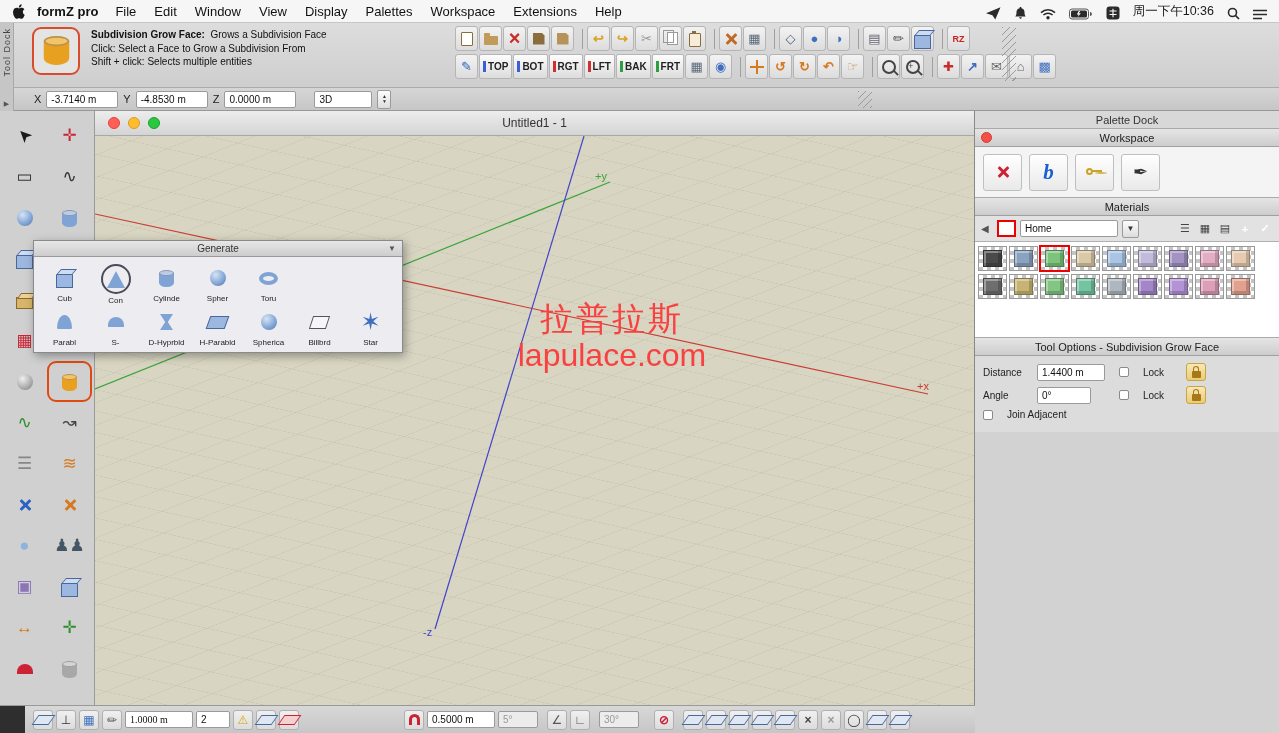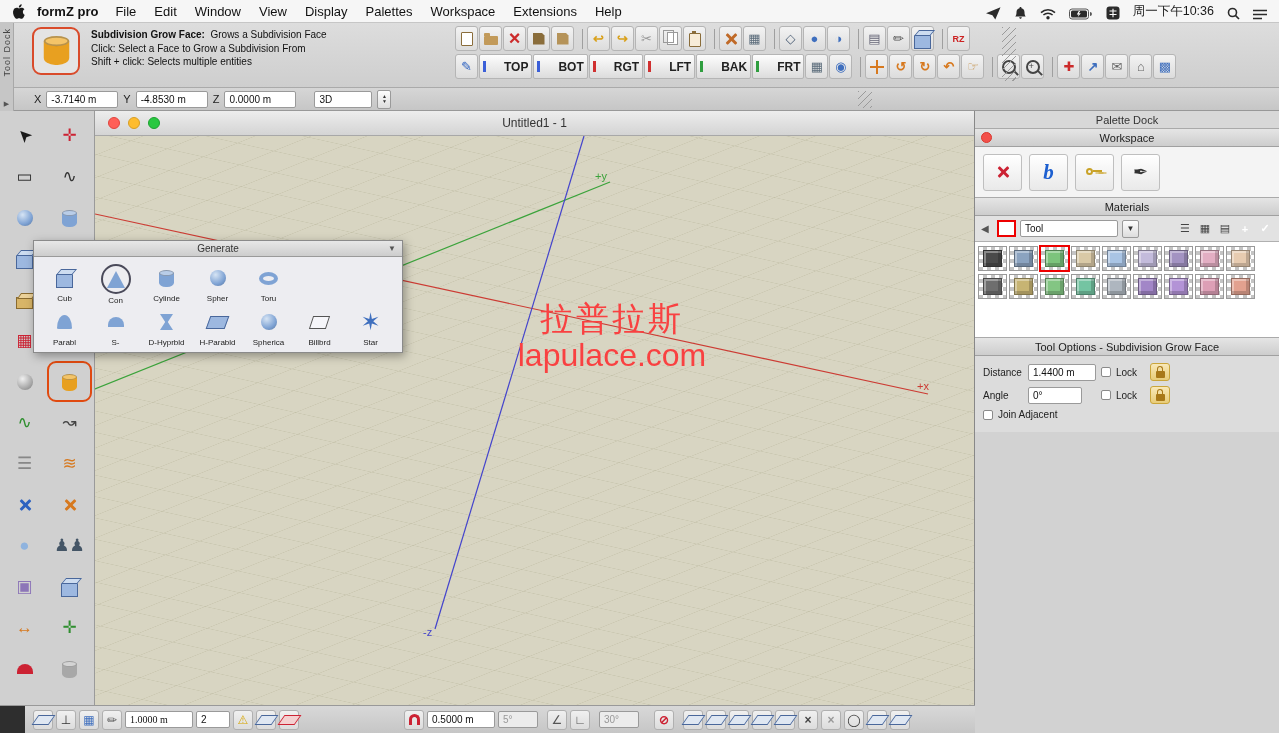--- a/index.html
+++ b/index.html
@@ -25,21 +25,21 @@
   .bigicon .zoom2{transform:scale(1.7)}
   .toolinfo .lines{font-size:10px;color:#111;line-height:13.5px;padding-top:1px}
 
   .tbrows{position:absolute;left:441px;top:3px;display:flex;flex-direction:column;gap:3px}
   .tbrow{display:flex;align-items:center;gap:1px}
   .tbi{width:23px;height:25px;display:flex;align-items:center;justify-content:center;font-size:13px;border:1px solid #b5b5b5;border-radius:3px;background:linear-gradient(#f3f3f3,#dcdcdc);box-sizing:border-box}
   .tbi.sep{width:5px;min-width:5px;border:none;background:none;border-right:1px solid #9f9f9f;border-radius:0;height:20px;margin:0 3px}
   .tbi.txtic{font-size:9px;font-weight:bold}
   .boldic{font-weight:bold}
   .big{font-size:20px}
-  .vbtn{display:inline-flex;align-items:center;height:25px;border:1px solid #b5b5b5;background:linear-gradient(#fdfdfd,#dcdcdc);font-size:12px;font-weight:bold;padding:0 3px;gap:18px;box-sizing:border-box;color:#222;border-radius:2px}
+  .vbtn{display:inline-flex;align-items:center;height:25px;border:1px solid #b5b5b5;background:linear-gradient(#fdfdfd,#dcdcdc);font-size:10px;font-weight:bold;padding:0 3px;gap:2px;box-sizing:border-box;color:#222;border-radius:2px}
   .vbtn .edge{width:3px;height:11px;background:#888}
   .grip{position:absolute;background:repeating-linear-gradient(135deg,#9a9a9a 0 1px,transparent 1px 5px)}
 
   
   .coordbar{position:absolute;left:14px;top:88px;width:1265px;height:23px;background:linear-gradient(#d6d6d6,#c6c6c6);border-bottom:1px solid #989898;display:flex;align-items:center;gap:5px;padding-left:20px;box-sizing:border-box;font-size:11px;color:#222}
   .fld{background:#fff;border:1px solid #9a9a9a;border-radius:2px;font-size:10px;height:15px;display:flex;align-items:center;padding:0 4px;color:#111;box-sizing:content-box;font-family:"Liberation Sans",sans-serif}
   input.fld{width:62px;outline:none}
   .w58{width:58px!important}.w44{width:44px!important}.w30{width:30px!important}.w24{width:24px!important}
   .dis{color:#999!important;background:#ececec!important}
   .stepper{width:12px;height:17px;border:1px solid #9a9a9a;background:linear-gradient(#fdfdfd,#ddd);display:flex;flex-direction:column;align-items:center;justify-content:center;font-size:5px;color:#333;line-height:5px;border-radius:2px}
@@ -135,21 +135,21 @@
   .drop-btn{width:15px;height:16px;border:1px solid #9a9a9a;background:linear-gradient(#fdfdfd,#ddd);font-size:8px;display:flex;align-items:center;justify-content:center;border-radius:2px;color:#333}
   .mt-icons{margin-left:auto;display:flex;gap:4px;align-items:center}
   .mt-icons .tbi{width:16px;height:16px;border:none;background:none;font-size:11px}
   .round{width:14px;height:14px;border-radius:50%;background:#28a838;color:#fff!important;font-size:10px;font-weight:bold;display:flex;align-items:center;justify-content:center}
   .swatches{background:#fff;border-bottom:1px solid #aaa;padding:4px 3px;height:96px;box-sizing:border-box}
   .swrow{display:flex;gap:2px;margin-bottom:3px}
   .swatch{width:29px;height:25px;border:1px solid #999;display:flex;align-items:center;justify-content:center;box-sizing:border-box;background-color:#fff;background-image:linear-gradient(45deg,#c4c4c4 25%,transparent 25%,transparent 75%,#c4c4c4 75%),linear-gradient(45deg,#c4c4c4 25%,transparent 25%,transparent 75%,#c4c4c4 75%);background-size:8px 8px;background-position:0 0,4px 4px}
   .swatch.sel{outline:2px solid #e00;outline-offset:-1px}
   .swcube{width:17px;height:15px;border:1px solid rgba(0,0,0,.35);box-shadow:inset -3px -3px 0 rgba(0,0,0,.18),inset 2px 2px 0 rgba(255,255,255,.35)}
   .to-panel{background:#dcdcdc;padding:7px 8px;font-size:10px;color:#222}
-  .to-row{display:flex;align-items:center;gap:5px;margin-bottom:5px}
+  .to-row{display:flex;align-items:center;gap:14px;margin-bottom:5px}
   .to-row .lbl{width:40px}
   .fwrap{width:68px}
   .cb{width:10px;height:10px;background:#fff;border:1px solid #8a8a8a;border-radius:2px;box-sizing:border-box}
   .lock-frame{width:18px;height:16px;border:1px solid #caa53a;background:linear-gradient(#f8e8b8,#e8cc78);display:flex;align-items:center;justify-content:center;border-radius:3px;margin-left:8px}
 
   
   .bottombar{position:absolute;left:0;top:705px;width:975px;height:28px;background:linear-gradient(#d8d8d8,#c6c6c6);border-top:1px solid #999;display:flex;align-items:center;gap:3px;box-sizing:border-box}
   .corner{width:25px;height:28px;background:#2e2e2e;margin-right:5px}
   .bbi{width:20px;height:20px;min-width:20px;display:flex;align-items:center;justify-content:center;font-size:12px;border:1px solid #b0b0b0;background:linear-gradient(#f0f0f0,#dcdcdc);border-radius:3px;box-sizing:border-box;color:#444}
   .bseg{display:flex;align-items:center;gap:3px}
@@ -573,21 +573,21 @@
         <span class="ws-btn" style="color: rgb(51, 51, 51);">✒</span>
     </div>
 
     <div class="pal-h">
       <span>Materials</span>
     </div>
     <div class="mat-toolbar">
       <span class="mat-back">◀</span>
       <span class="mat-cur"></span>
       <div class="fld mat-field">
-          <span>Tool</span>
+          <span>Home</span>
         </div>
       <span class="drop-btn">▼</span>
       <span class="mt-icons">
         <span class="tbi" style="color: rgb(68, 68, 68);">☰</span>
           <span class="tbi" style="color: rgb(68, 68, 68);">▦</span>
           <span class="tbi" style="color: rgb(68, 68, 68);">▤</span>
           <span class="tbi round">+</span>
           <span class="tbi round">✓</span>
       </span>
     </div>

